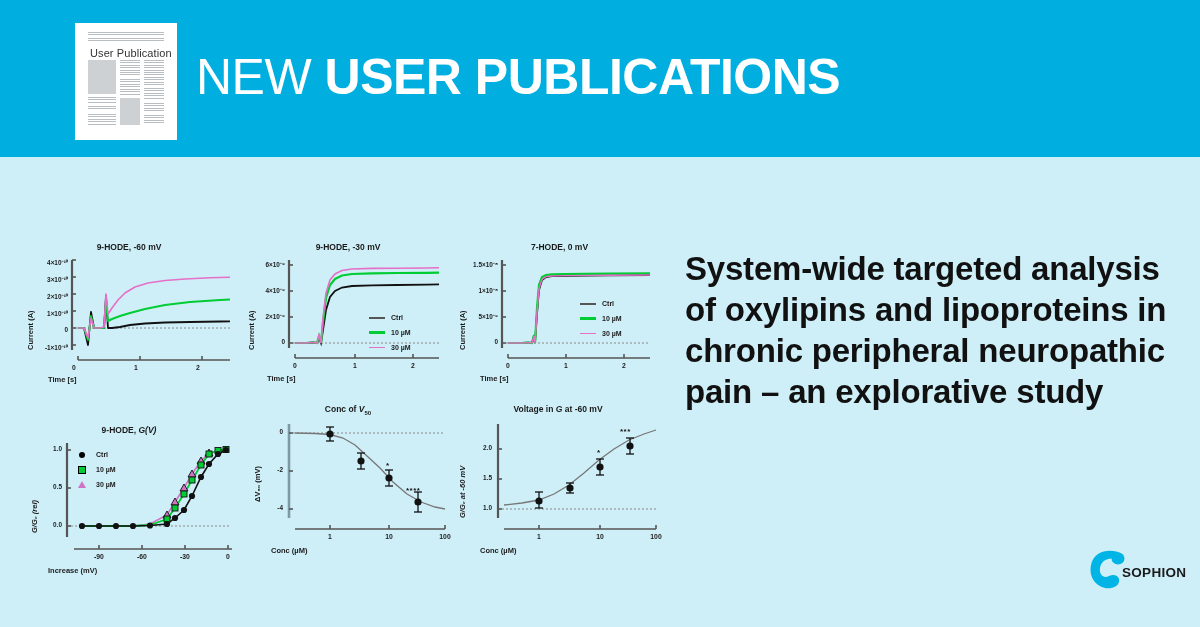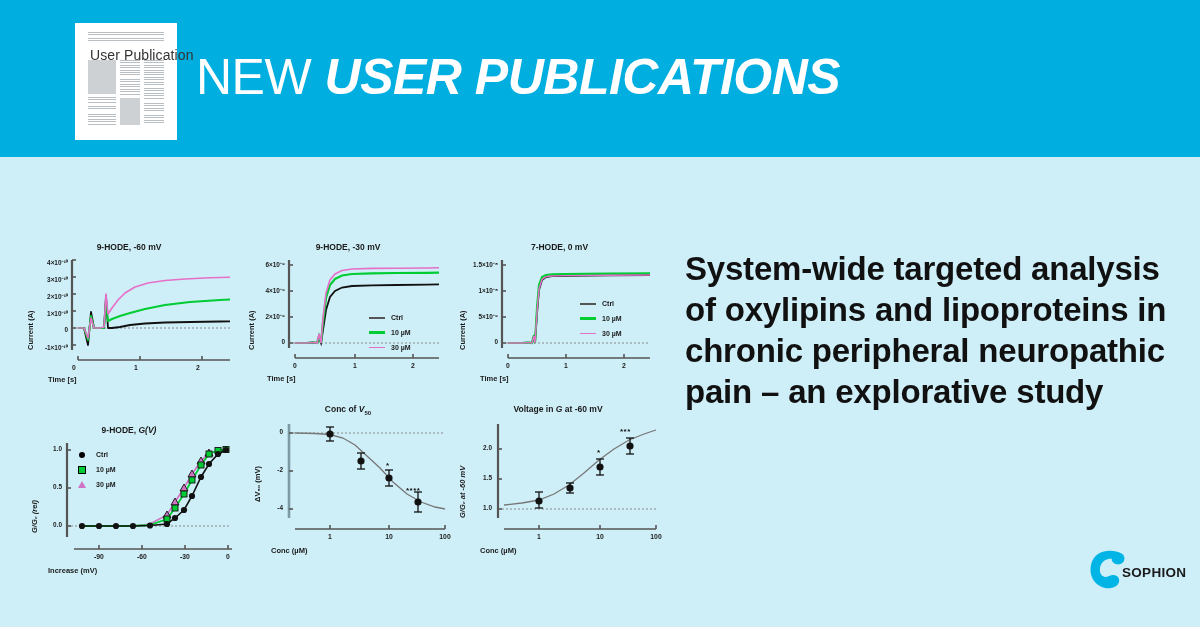--- a/index.html
+++ b/index.html
@@ -20,30 +20,30 @@
     background:#ffffff;box-shadow:0 0 0 1px #ffffff;
   }
   .news-inner{position:absolute;left:6px;top:5px;width:88px;height:96px;background:#fff;}
   .np-block{position:absolute;background:#cdd1d4;}
   .np-lines{
     position:absolute;
     background:repeating-linear-gradient(to bottom,#b9bec2 0px,#b9bec2 1px,#ffffff 1px,#ffffff 2.4px);
   }
   .np-title{
     position:absolute;left:8px;top:18px;width:80px;
-    font-size:14px;color:#333;letter-spacing:.1px;white-space:nowrap;
+    font-size:11px;color:#333;letter-spacing:.1px;white-space:nowrap;
     font-family:"Liberation Sans", sans-serif;
   }
   .header-title{
     position:absolute;left:196px;top:48px;
     font-size:50px;line-height:58px;color:#ffffff;white-space:nowrap;
     letter-spacing:-.5px;
   }
   .ht-light{font-weight:300;}
-  .ht-bold{font-weight:700;font-style:italic;}
+  .ht-bold{font-weight:700;}
   
   .pub-title{
     position:absolute;left:685px;top:248px;width:490px;
     font-size:33px;line-height:41px;font-weight:700;color:#111111;
     letter-spacing:-.2px;
   }
   
   .logo{position:absolute;left:1086px;top:548px;width:104px;height:44px;}
   .logo-text{
     position:absolute;left:36px;top:17px;font-size:13.5px;font-weight:700;

